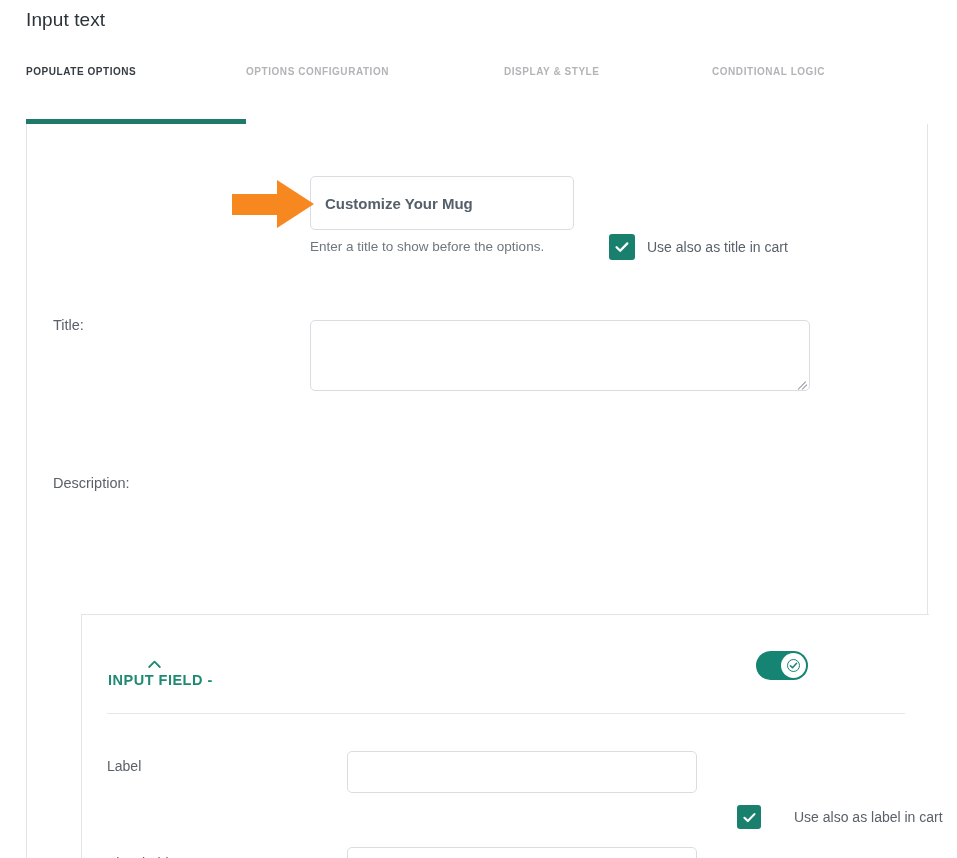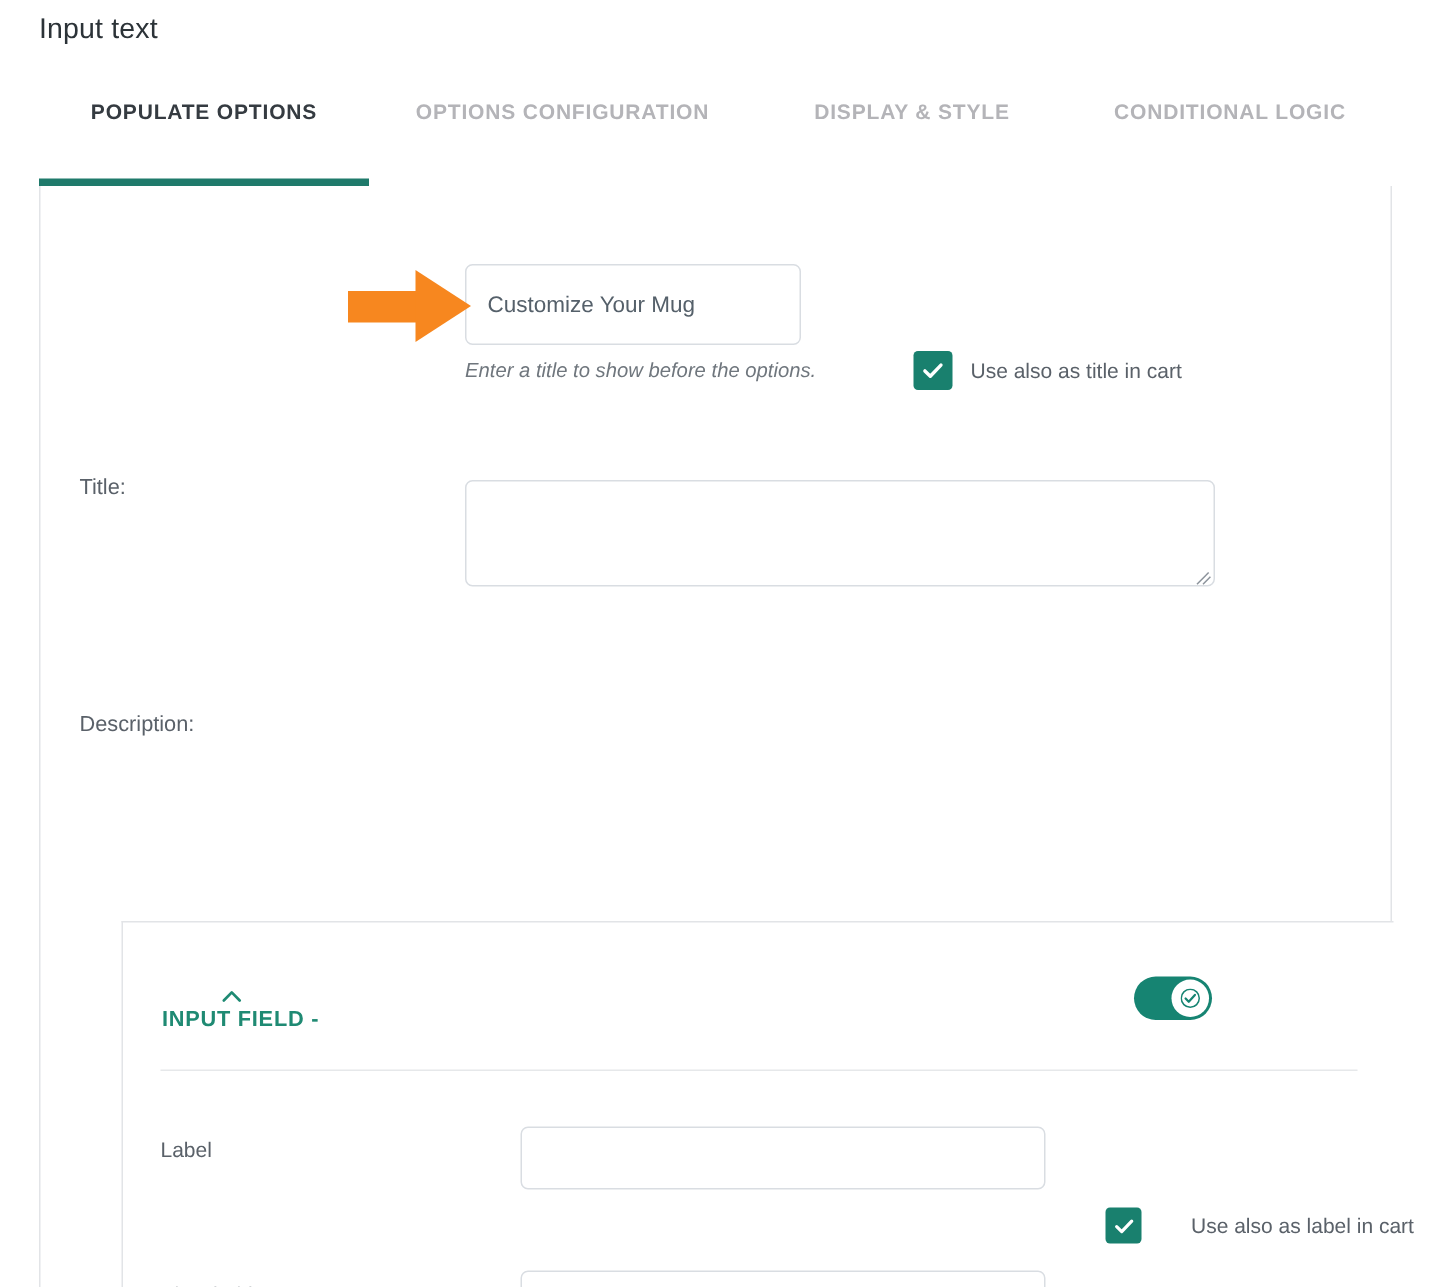--- a/index.html
+++ b/index.html
@@ -36,29 +36,28 @@
   .tabs {
     position: absolute;
     left: 26px;
     top: 66px;
     width: 902px;
     height: 40px;
     display: flex;
     align-items: flex-start;
   }
   .tab {
-    font-size: 14px;
+    font-size: 10px;
     font-weight: bold;
     letter-spacing: 0.55px;
     color: #b4b4b8;
     white-space: nowrap;
     padding: 0;
     cursor: pointer;
     user-select: none;
-    text-align: center;
   }
   .tab.active { color: #353b41; }
   .tab-0 { width: 220px; }
   .tab-1 { width: 258px; }
   .tab-2 { width: 208px; }
   .tab-3 { width: 216px; }
 
   
   .tab-indicator {
     position: absolute;
@@ -84,21 +83,20 @@
   
   .field-label {
     position: absolute;
     font-size: 14.5px;
     color: #5a6169;
     white-space: nowrap;
   }
   .hint {
     position: absolute;
     font-size: 13.5px;
-    font-style: italic;
     color: #6f767d;
     white-space: nowrap;
   }
 
   .text-input {
     position: absolute;
     border: 1px solid #d9dde2;
     border-radius: 5px;
     background: #ffffff;
     font-family: "Liberation Sans", sans-serif;
@@ -267,21 +265,21 @@
     <div class="tab tab-1">OPTIONS CONFIGURATION</div>
     <div class="tab tab-2">DISPLAY &amp; STYLE</div>
     <div class="tab tab-3">CONDITIONAL LOGIC</div>
   </div>
   <div class="tab-indicator"></div>
 
   <div class="panel">
 
     <div class="field-label" style="left:26px; top:193px;">Title:</div>
 
-    <input class="text-input" style="left: 283px; top: 52px; width: 224px; height: 54px;" type="text" value="Customize Your Mug">
+    <input class="text-input" style="left: 283px; top: 52px; width: 264px; height: 54px; font-weight: bold;" type="text" value="Customize Your Mug">
 
     <div class="hint" style="left:283px; top:115px;">Enter a title to show before the options.</div>
 
     <div class="checkbox-row" style="left:582px; top:68px;">
       <span class="cbox">
         <svg width="16" height="16" viewBox="0 0 16 16" aria-hidden="true">
           <path d="M2.6 8.3 L6.2 11.8 L13.3 4.4" fill="none" stroke="#ffffff" stroke-width="2.3" stroke-linecap="round" stroke-linejoin="round"></path>
         </svg>
       </span>
       <span class="cbox-label">Use also as title in cart</span>

